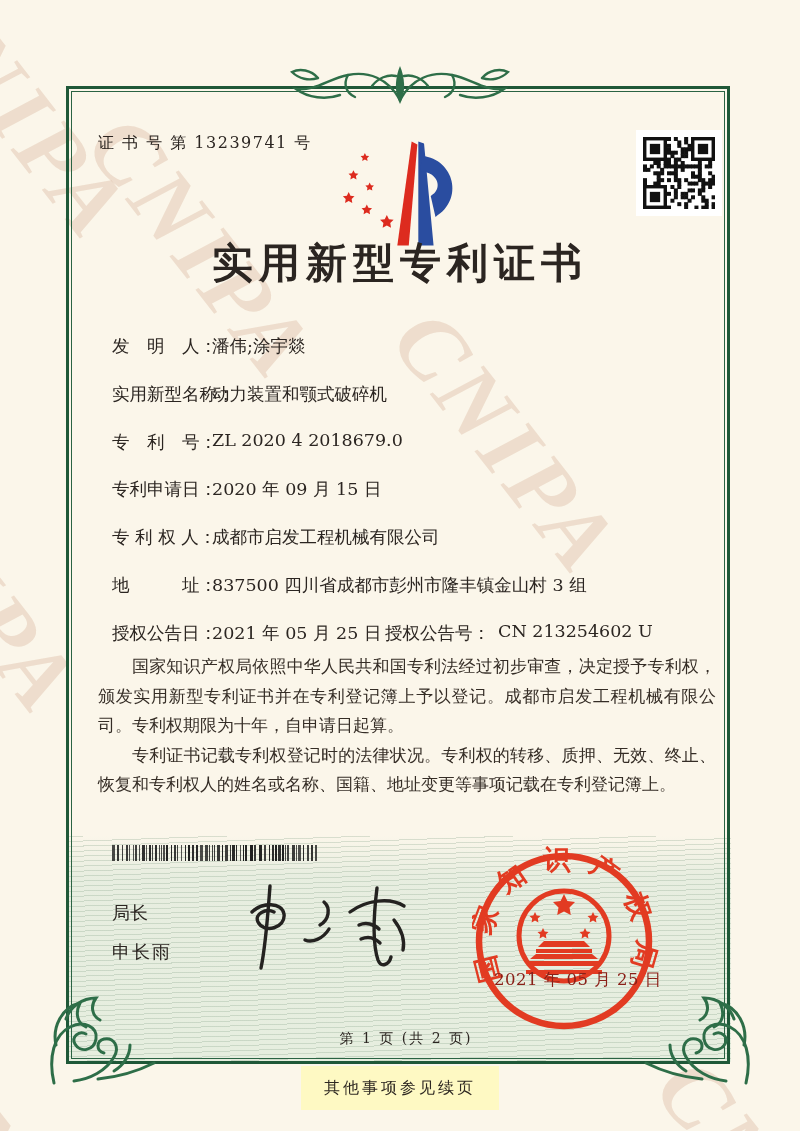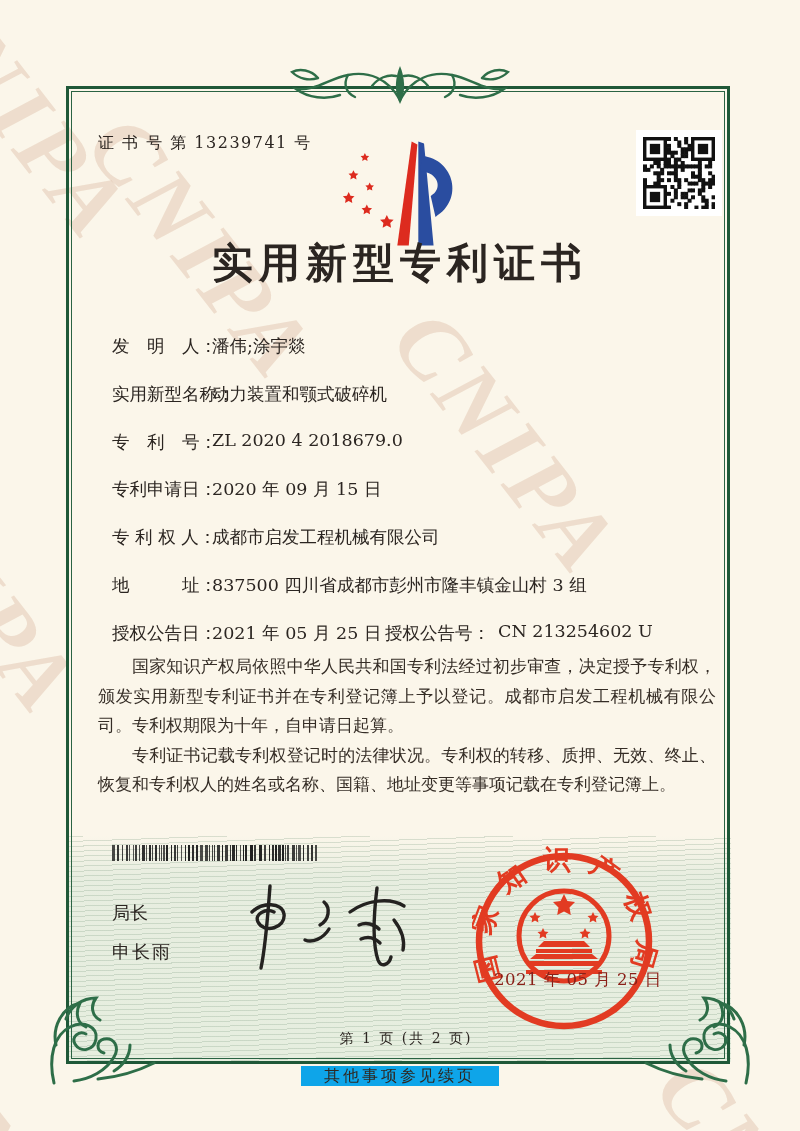--- a/index.html
+++ b/index.html
@@ -62,21 +62,21 @@
   .signature{position:absolute;left:232px;top:880px;width:196px;height:100px;z-index:2;}
 
   
   .seal{position:absolute;left:472px;top:846px;width:188px;height:192px;z-index:3;}
   .sealdate{position:absolute;left:494px;top:969px;width:175px;font-size:16.5px;
             color:#8a2018;letter-spacing:0.5px;z-index:4;white-space:nowrap;}
 
   
   .pageinfo{position:absolute;left:12px;right:0;top:1030px;text-align:center;
             font-size:14px;letter-spacing:2px;z-index:2;}
-  .notebox{position:absolute;left:301px;top:1066px;width:198px;height:20px;background:#0ea5e9;
+  .notebox{position:absolute;left:301px;top:1066px;width:198px;height:44px;background:#fef9c3;
            display:flex;align-items:center;justify-content:center;z-index:2;}
   .notebox span{font-size:16px;letter-spacing:3px;color:#2e2822;}
 </style>
 </head>
 <body>
 
 <div class="page">
 
   <span class="wm wm1">CNIPA</span>
   <span class="wm wm2">CNIPA</span>

